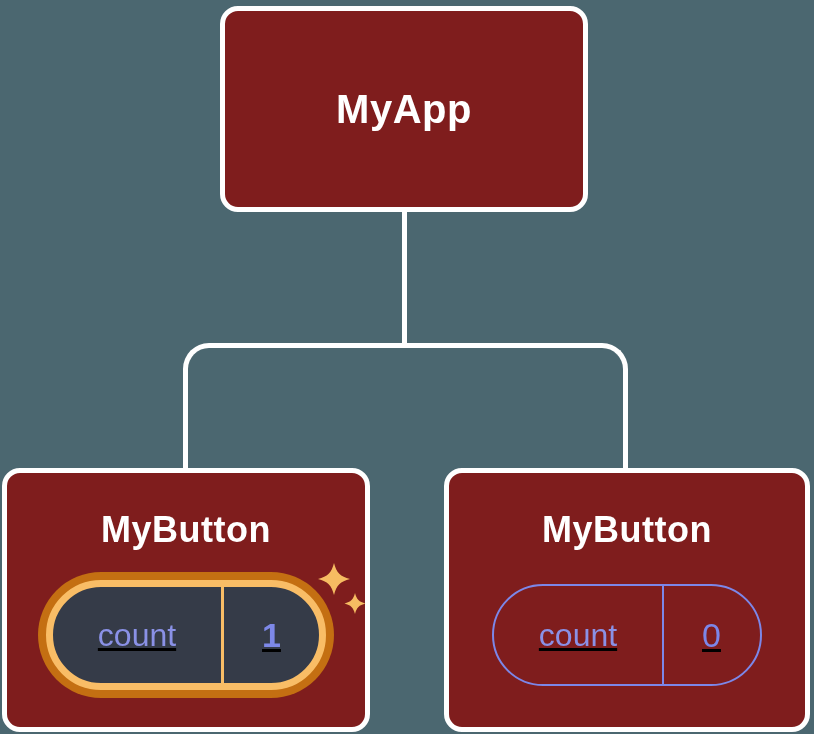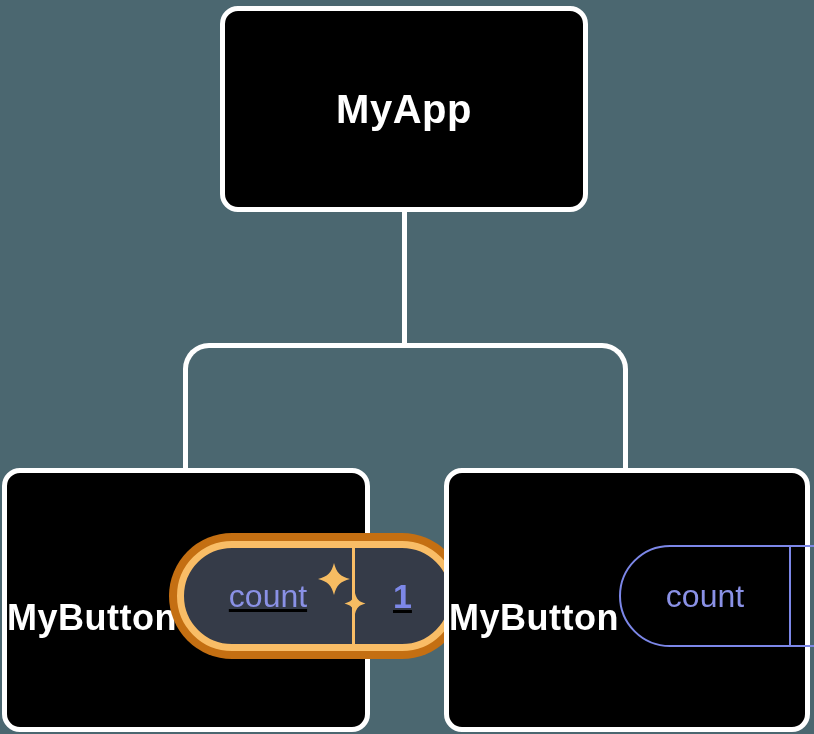--- a/index.html
+++ b/index.html
@@ -6,21 +6,21 @@
   .canvas {
     position: relative;
     width: 814px;
     height: 734px;
     background: #4B6770;
     font-family: "Liberation Sans", sans-serif;
     overflow: hidden;
   }
   .card {
     position: absolute;
-    background: #000000;
+    background: #7f1d1d;
     border: 5px solid #FFFFFF;
     border-radius: 18px;
     box-sizing: border-box;
   }
   .root-node {
     left: 220px; top: 6px; width: 368px; height: 206px;
     display: flex; align-items: center; justify-content: center;
   }
   .root-title {
     color: #FFFFFF; font-size: 40px; font-weight: 600; letter-spacing: 0.5px;
@@ -33,21 +33,21 @@
   .branch {
     position: absolute;
     left: 183px; top: 343px; width: 445px; height: 125px;
     border: 5px solid #FFFFFF;
     border-bottom: none;
     border-radius: 26px 26px 0 0;
     box-sizing: border-box;
   }
   .child-node {
     top: 468px; width: 368px; height: 264px;
-    display: flex; align-items: center;
+    display: flex; flex-direction: column; align-items: center;
   }
   .child-left  { left: 2px; }
   .child-right { left: 444px; width: 366px; }
   .child-title {
     color: #FFFFFF; font-size: 36px; font-weight: 600;
     margin-top: 36px; letter-spacing: 0.5px;
   }
   .pill-area {
     flex: 1; width: 100%;
     display: flex; align-items: center; justify-content: center;

